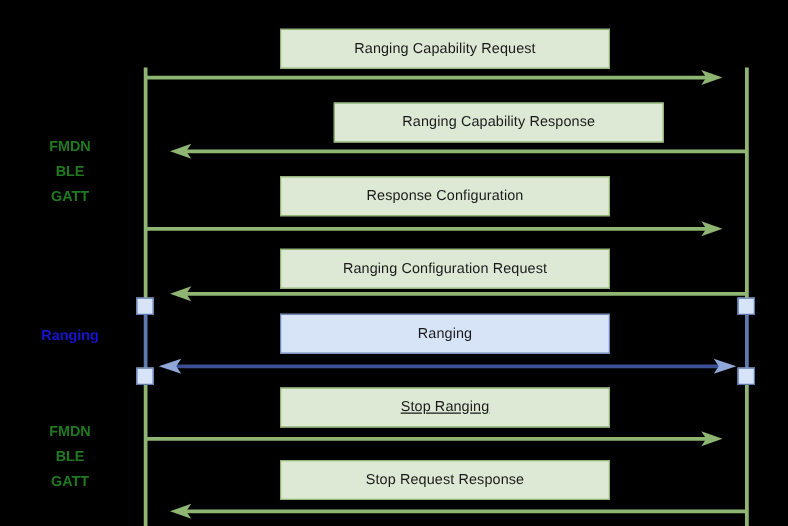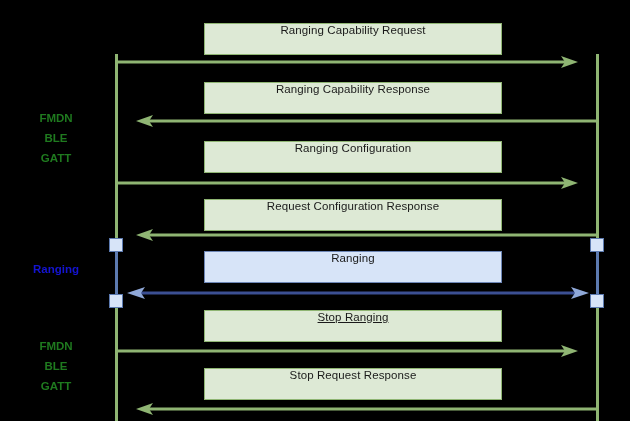--- a/index.html
+++ b/index.html
@@ -39,24 +39,25 @@
     height: 14px;
     background: #d7e4f8;
     border: 1.5px solid #5c7ab0;
   }
   .act-box.left  { left: 109px; }
   .act-box.right { left: 590px; }
 
   
   .msgbox {
     position: absolute;
-    left: 204px;
-    width: 298px;
+    left: 224px;
+    width: 264px;
     height: 32px;
     display: flex;
+    align-items: center;
     justify-content: center;
     font-size: 11.5px;
     color: #1a1a1a;
     letter-spacing: 0.1px;
     white-space: nowrap;
   }
   .msgbox.green {
     background: #dde9d5;
     border: 1px solid #8fb573;
   }
@@ -115,28 +116,28 @@
 
   <div class="side-label green" style="left:8px;top:336px;">
     <span>FMDN</span>
     <span>BLE</span>
     <span>GATT</span>
   </div>
 
   <div class="msgbox green" style="top:23px;">
     <span>Ranging Capability Request</span>
   </div>
-  <div class="msgbox green" style="top:82px;">
+  <div class="msgbox green" style="top:82px;margin-left:43px;">
     <span>Ranging Capability Response</span>
   </div>
   <div class="msgbox green" style="top:141px;">
-    <span>Ranging Configuration</span>
+    <span>Response Configuration</span>
   </div>
   <div class="msgbox green" style="top:199px;">
-    <span>Request Configuration Response</span>
+    <span>Ranging Configuration Request</span>
   </div>
   <div class="msgbox blue" style="top:251px;">
     <span>Ranging</span>
   </div>
   <div class="msgbox green" style="top:310px;text-decoration:underline;">
     <span>Stop Ranging</span>
   </div>
   <div class="msgbox green" style="top:368px;">
     <span>Stop Request Response</span>
   </div>

